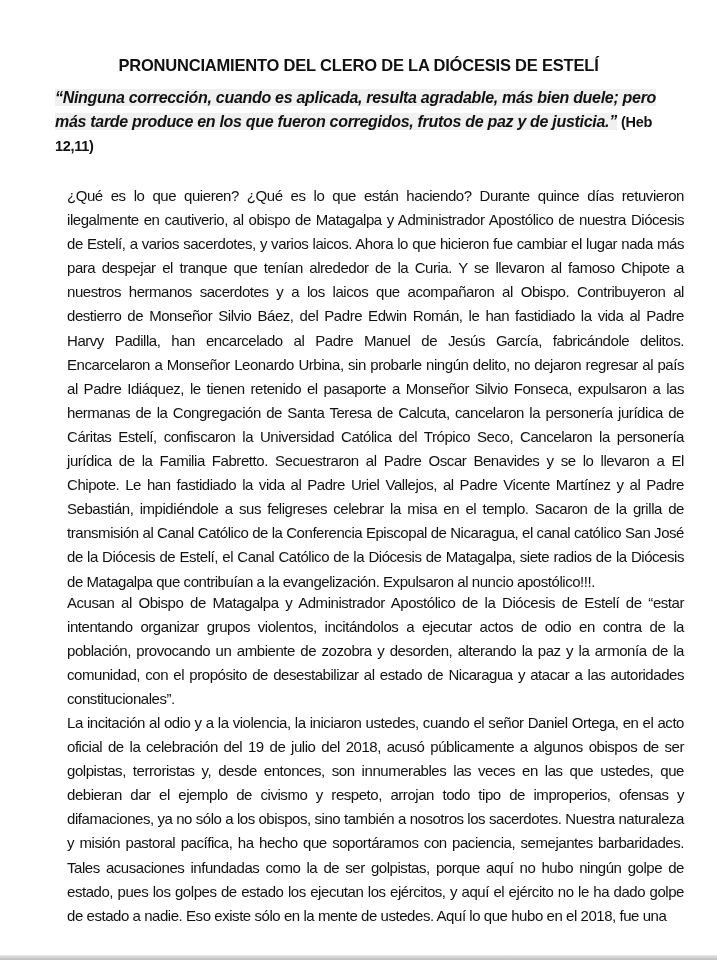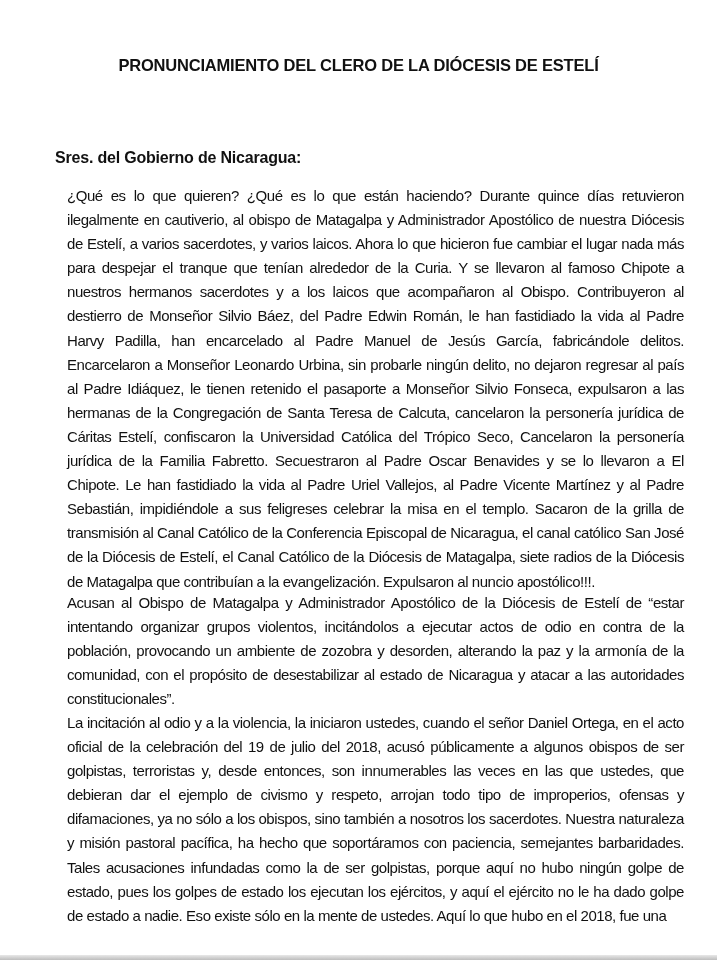--- a/index.html
+++ b/index.html
@@ -82,22 +82,25 @@
     #p3 { top: 683px; }
     .para b { font-weight: normal; }
   </style>
 </head>
 <body>
 
 <div class="page">
 
   <div class="title">PRONUNCIAMIENTO DEL CLERO DE LA DIÓCESIS DE ESTELÍ</div>
 
+  <div class="quote">
+    <span class="qtext">“Ninguna corrección, cuando es aplicada, resulta agradable, más bien duele; pero más tarde produce en los que fueron corregidos, frutos de paz y de justicia.”</span>
+    <span class="ref">(Heb 12,11)</span>
+  </div>
 
-  <div class="salutation">Sres. del Gobierno de Nicaragua:</div>
 
   <p class="para" id="p1">¿Qué es lo que quieren? ¿Qué es lo que están haciendo?  Durante quince días retuvieron ilegalmente en cautiverio, al obispo de Matagalpa y Administrador Apostólico de nuestra Diócesis de Estelí, a varios sacerdotes, y varios laicos. Ahora lo que hicieron fue cambiar el lugar nada más para despejar el tranque que tenían alrededor de la Curia. Y se llevaron al famoso Chipote a nuestros hermanos sacerdotes y a los laicos que acompañaron al Obispo. Contribuyeron al destierro de Monseñor Silvio Báez, del Padre Edwin Román, le han fastidiado la vida al Padre Harvy Padilla, han encarcelado al Padre Manuel de Jesús García, fabricándole delitos. Encarcelaron a Monseñor Leonardo Urbina, sin probarle ningún delito, no dejaron regresar al país al Padre Idiáquez, le tienen retenido el pasaporte a Monseñor Silvio Fonseca, expulsaron a las hermanas de la Congregación de Santa Teresa de Calcuta, cancelaron la personería jurídica de Cáritas Estelí, confiscaron la Universidad Católica del Trópico Seco, Cancelaron la personería jurídica de la Familia Fabretto. Secuestraron al Padre Oscar Benavides y se lo llevaron a El Chipote. Le han fastidiado la vida al Padre Uriel Vallejos, al Padre Vicente Martínez y al Padre Sebastián, impidiéndole a sus feligreses celebrar la misa en el templo. Sacaron de la grilla de transmisión al Canal Católico de la Conferencia Episcopal de Nicaragua, el canal católico San José de la Diócesis de Estelí, el Canal Católico de la Diócesis de Matagalpa, siete radios de la Diócesis de Matagalpa que contribuían a la evangelización. Expulsaron al nuncio apostólico!!!.</p>
 
   <p class="para" id="p2">Acusan al Obispo de Matagalpa y Administrador Apostólico de la Diócesis de Estelí de “estar intentando organizar grupos violentos, incitándolos a ejecutar actos de odio en contra de la población, provocando un ambiente de zozobra y desorden, alterando la paz y la armonía de la comunidad, con el propósito de desestabilizar al estado de Nicaragua y atacar a las autoridades constitucionales”.</p>
 
   <p class="para" id="p3"><span>La incitación al odio y a la violencia, la iniciaron ustedes, cuando el señor Daniel Ortega, en el acto oficial de la celebración del 19 de julio del 2018, acusó públicamente a algunos obispos de ser </span><b>golpistas, terroristas</b><span> y, desde entonces, son innumerables las veces en las que ustedes, que debieran dar el ejemplo de civismo y respeto, arrojan todo tipo de improperios, ofensas y difamaciones, ya no sólo a los obispos, sino también a nosotros los sacerdotes. Nuestra naturaleza y misión pastoral pacífica, ha hecho que soportáramos con paciencia, semejantes barbaridades. Tales acusaciones infundadas como la de ser golpistas, porque aquí no hubo ningún golpe de estado, pues los golpes de estado los ejecutan los ejércitos, y aquí el ejército no le ha dado golpe de estado a nadie. Eso existe sólo en la mente de ustedes. Aquí lo que hubo en el 2018, fue una</span></p>
 
 </div>
 
 <div class="page-edge"></div>

